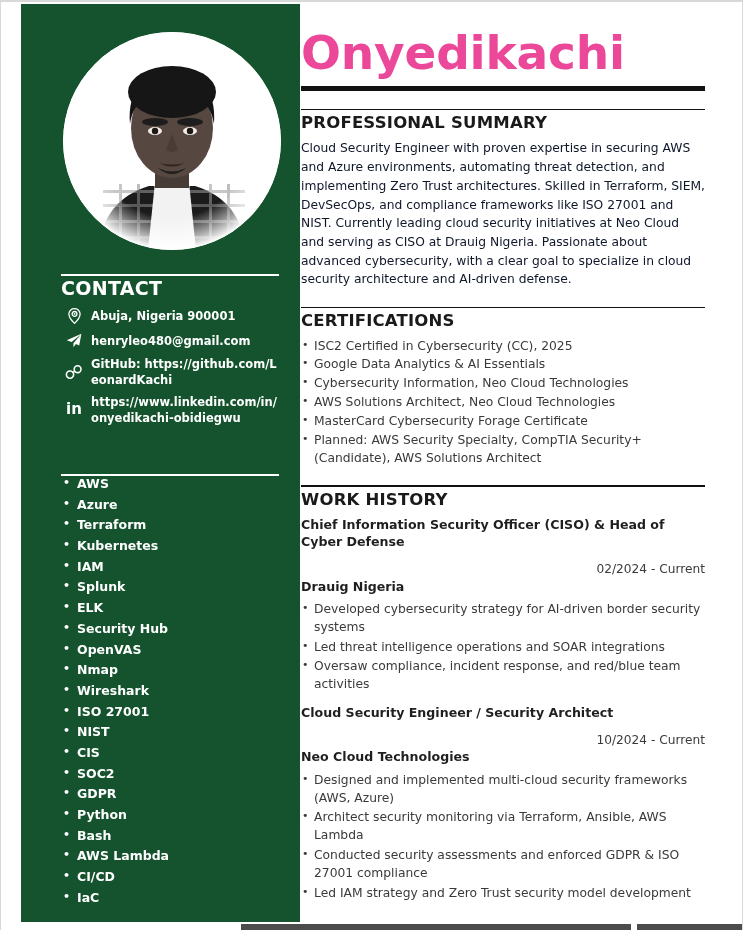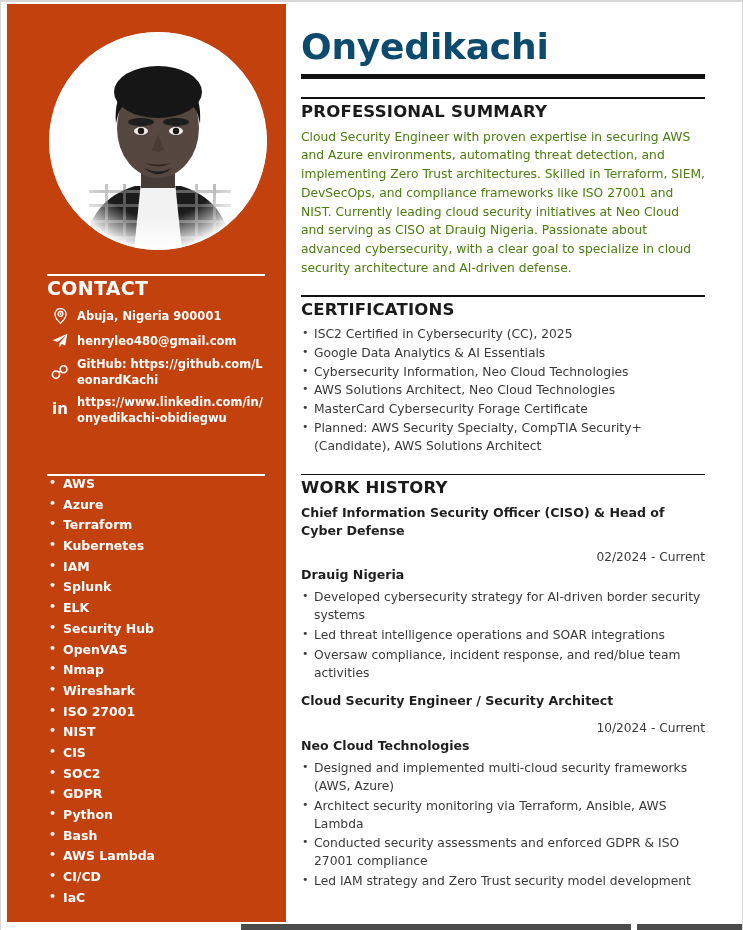--- a/index.html
+++ b/index.html
@@ -15,24 +15,24 @@
     overflow: hidden;
     background: #ffffff;
     border-top: 2px solid #d8d8d8;
     border-left: 1px solid #d8d8d8;
     border-right: 1px solid #d8d8d8;
   }
 
   
   #sidebar {
     position: absolute;
-    left: 6px; top: 2px;
+    left: 20px; top: 2px;
     width: 279px;
     height: 918px;
-    background: #c2410c;
+    background: #14532d;
     padding: 7px;
   }
 
   .photo-wrap {
     position: absolute;
     left: 42px; top: 28px;
     width: 218px; height: 218px;
     border-radius: 50%;
     overflow: hidden;
     background: #ffffff;
@@ -105,22 +105,22 @@
 
   
   #main {
     position: absolute;
     left: 300px; top: 2px;
     width: 420px;
   }
 
   .name-block { padding-top: 24px; }
   .name {
-    color: #0c4a6e;
-    font-size: 36px;
+    color: #ec4899;
+    font-size: 47px;
     font-weight: bold;
     line-height: 1.06;
     letter-spacing: -0.2px;
     margin: 0;
     font-family: "DejaVu Sans", "Liberation Sans", sans-serif;
   }
   .name-rule {
     height: 5px;
     background: #111111;
     margin-top: 8px;
@@ -134,21 +134,21 @@
     font-weight: bold;
     color: #1a1a1a;
     letter-spacing: .2px;
     margin: 4px 0 7px 0;
     line-height: 1.1;
   }
 
   .summary-text {
     font-size: 12.3px;
     line-height: 1.52;
-    color: #4d7c0f;
+    color: #0f172a;
     margin: 0;
   }
 
   .bullets { list-style: none; margin: 0; padding: 0; }
   .bullets li {
     font-size: 12.3px;
     line-height: 1.45;
     color: #3a3a3a;
     position: relative;
     padding-left: 13px;

